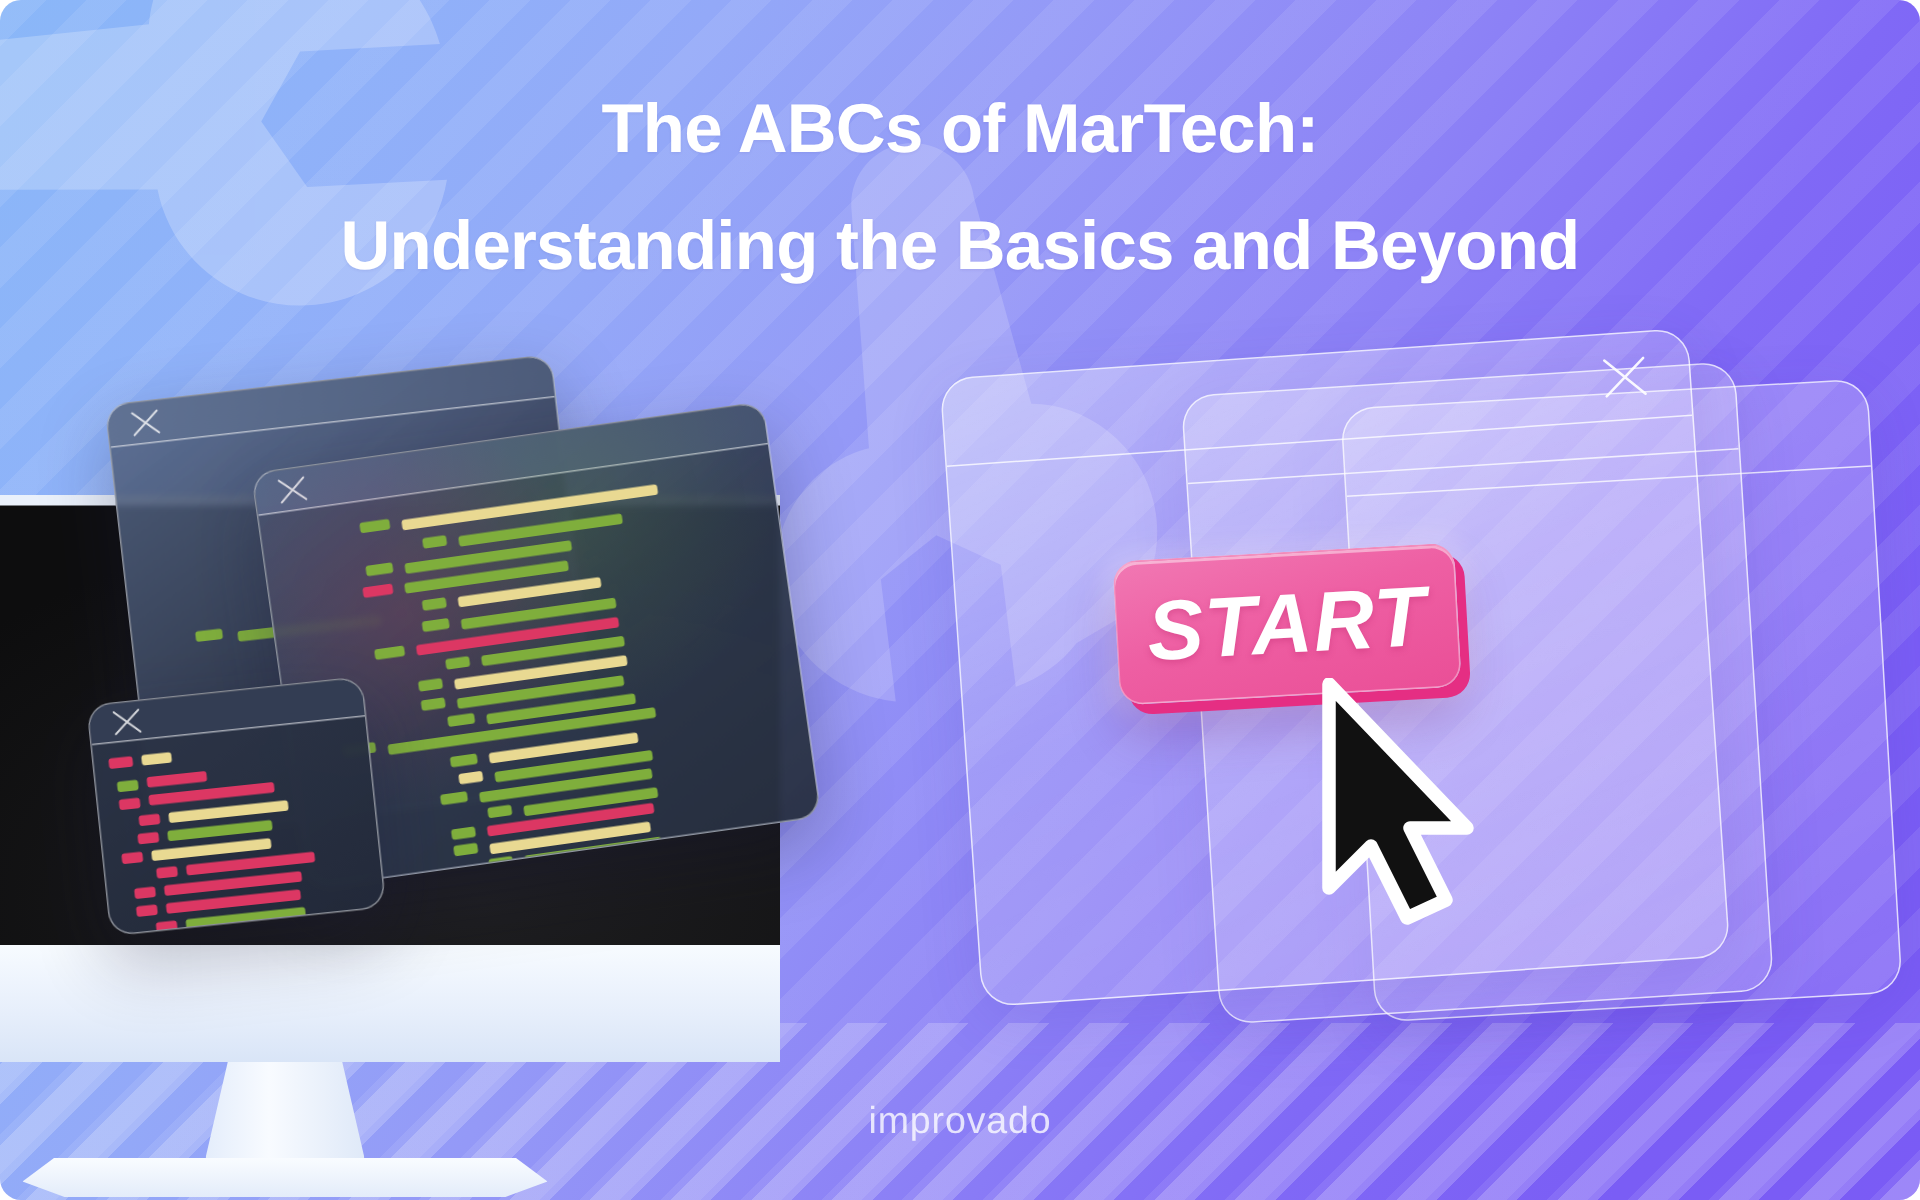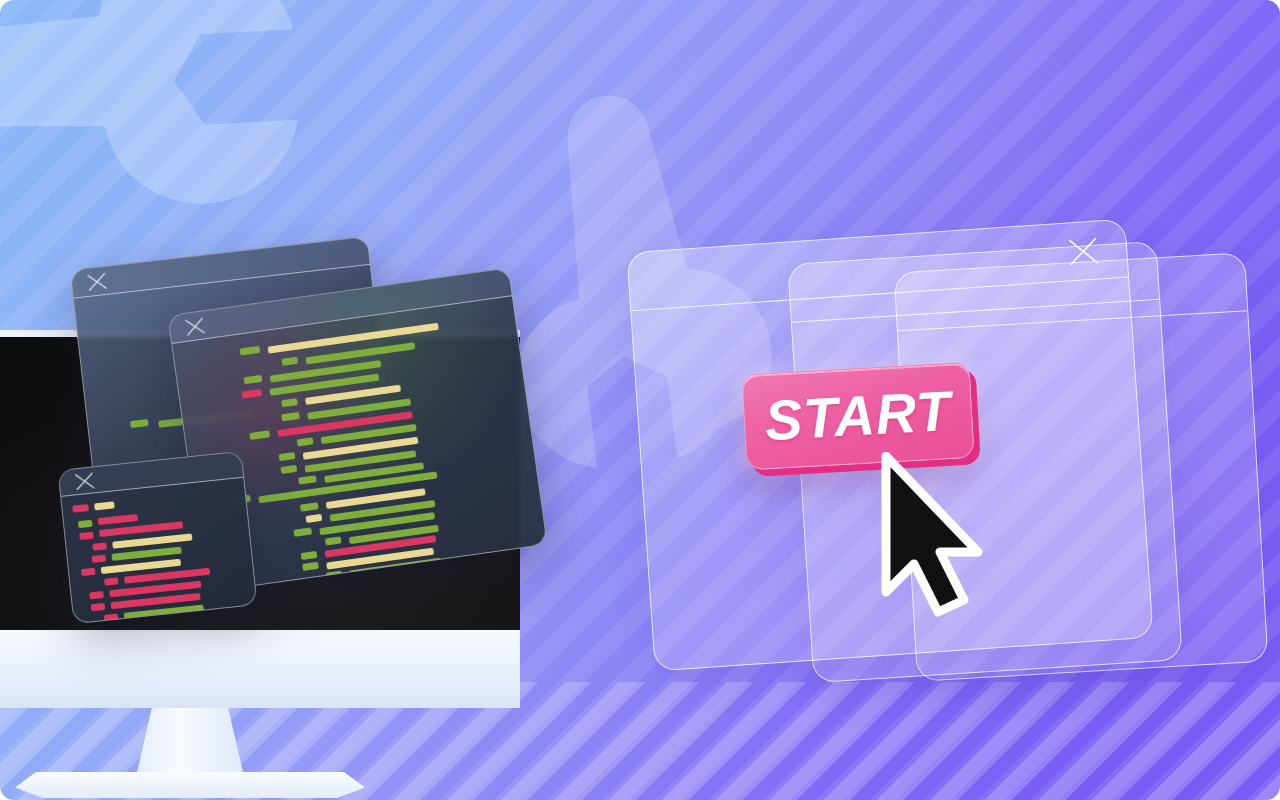--- a/index.html
+++ b/index.html
@@ -198,20 +198,24 @@
   </div>
 
   <div class="wrench" style="left:395px;top:95px;opacity:.20">
     <svg width="420" height="420" viewBox="0 0 420 420">
       <g transform="rotate(128 210 210)">
         <path d="M200 30c-48 0-86 38-86 86 0 19 6 37 17 51L46 282c-16 16-16 42 0 58s42 16 58 0l117-106c14 11 32 17 50 17 48 0 86-38 86-86 0-18-5-35-14-49l-58 58-46-11-11-46 58-58c-14-9-31-14-48-14z" fill="#ffffff" opacity="0.85"></path>
       </g>
     </svg>
   </div>
 
+  <div class="title">
+    <span class="l1">The ABCs of MarTech:</span>
+    <span class="l2">Understanding the Basics and Beyond</span>
+  </div>
 
   <div class="imac">
     <div class="screen"></div>
     <div class="chin"></div>
     <div class="neck"></div>
     <div class="foot"></div>
   </div>
 
   <div class="codewin cw1" style="z-index:16">
     <div class="bar">
@@ -328,14 +332,15 @@
       <span>START</span>
     </div>
   </div>
 
   <svg class="cursor" viewBox="0 0 108 165">
     <path d="M8 4 L8 140 L36 112 L60 160 L86 148 L62 100 L100 100 Z" fill="#111111" stroke="#ffffff" stroke-width="9" stroke-linejoin="round"></path>
   </svg>
 
   <div class="stripes bright"></div>
 
+  <div class="logo">improvado</div>
 
 </div>
 
 </body></html>

